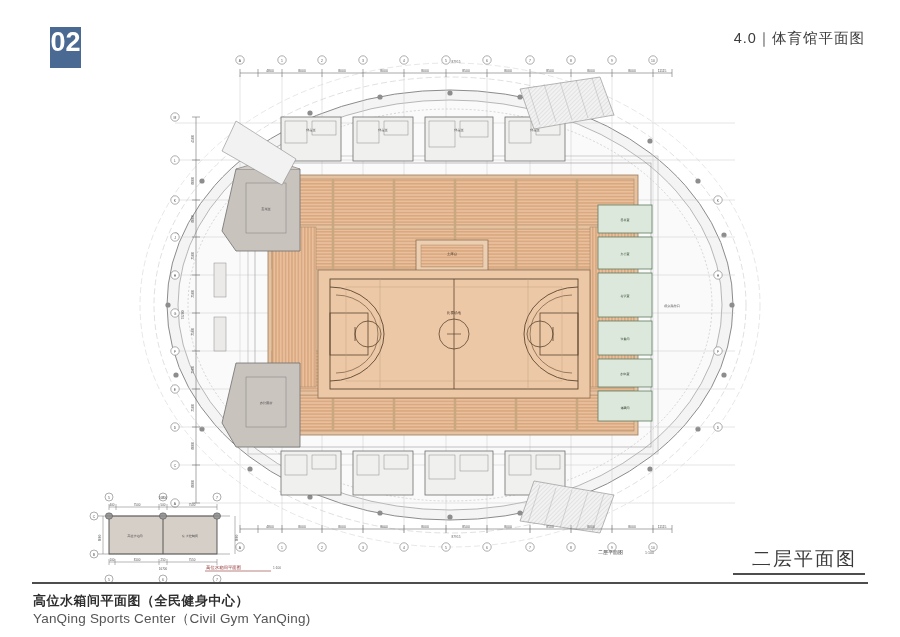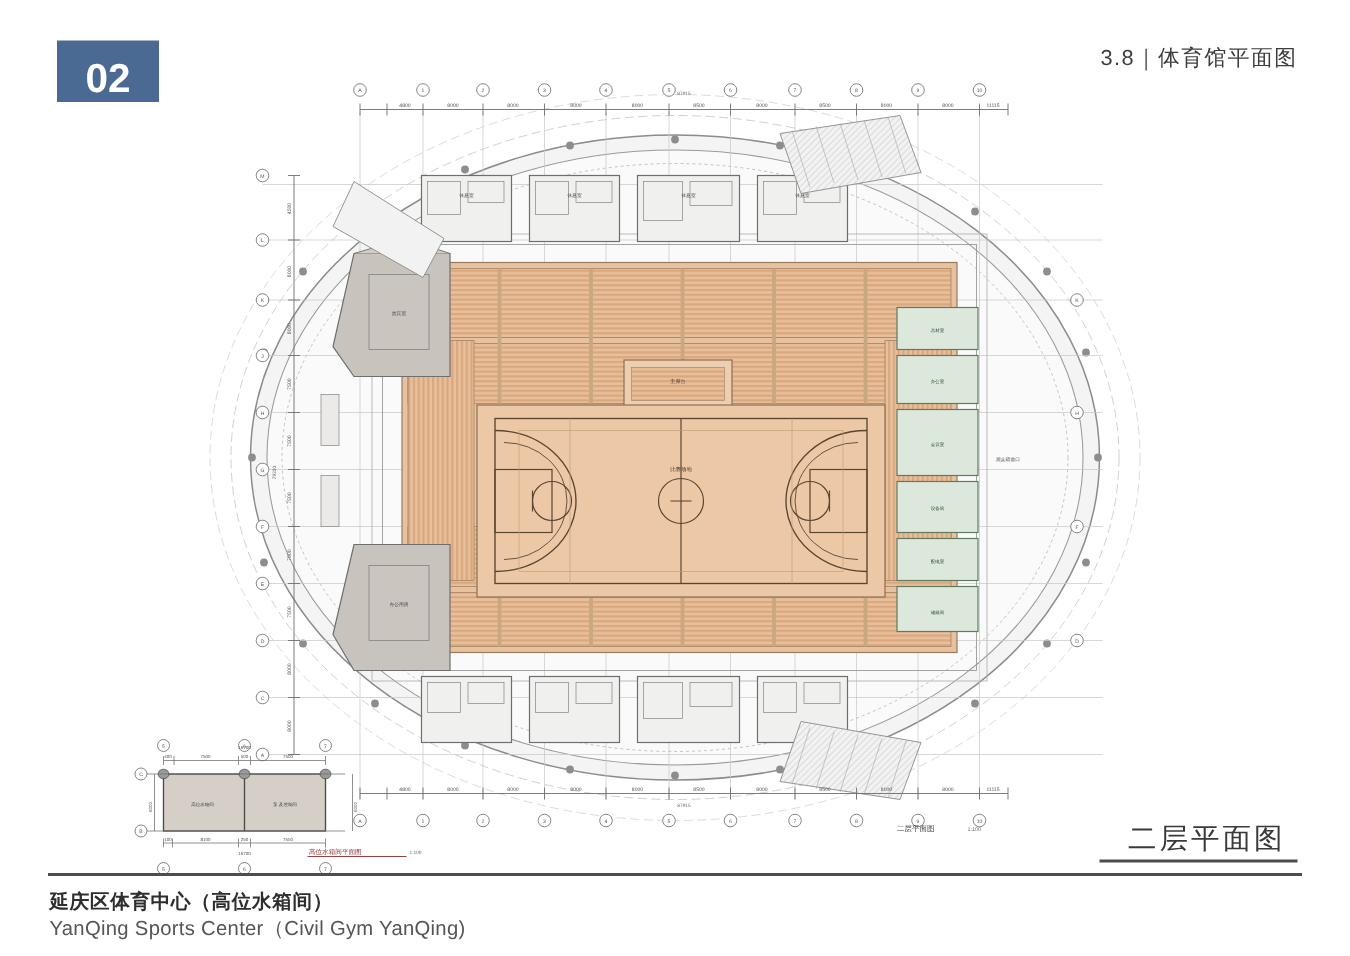--- a/index.html
+++ b/index.html
@@ -3,22 +3,22 @@
 <meta charset="utf-8">
 <style>
   html,body{margin:0;padding:0;}
   body{
     width:900px;height:637px;background:#ffffff;overflow:hidden;
     font-family:"Liberation Sans","DejaVu Sans",sans-serif;
     position:relative;
   }
   
   #page-number-badge{
-    position:absolute;left:38px;top:27px;width:68px;height:41px;
-    background:#4a6a94;color:#fff;display:flex;align-items:flex-end;justify-content:center;
+    position:absolute;left:50px;top:27px;width:31px;height:41px;
+    background:#4a6a94;color:#fff;display:flex;align-items:flex-start;justify-content:center;
     font-size:27px;font-weight:bold;letter-spacing:0px;
   }
   #header-title{
     position:absolute;right:35px;top:29px;
     font-size:14.5px;color:#3c3c3c;letter-spacing:1px;
   }
   
   #footer-rule{position:absolute;left:32px;top:582px;width:836px;height:2px;background:#4d4d4d;}
   #footer-cn{position:absolute;left:33px;top:592px;font-size:13px;font-weight:bold;color:#2e2e2e;letter-spacing:.5px;}
   #footer-en{position:absolute;left:33px;top:610px;font-size:13.5px;color:#555;letter-spacing:.2px;}
@@ -30,21 +30,21 @@
   #detail-drawing{position:absolute;left:85px;top:490px;width:200px;height:95px;}
   svg{display:block;}
   .cap{font-family:"Liberation Sans",sans-serif;}
 </style>
 </head>
 <body>
 
 <div id="page-number-badge">
   <span>02</span>
 </div>
-<div id="header-title">3.8｜体育馆平面图</div>
+<div id="header-title">4.0｜体育馆平面图</div>
 
 <div id="drawing">
 <svg width="900" height="500" viewBox="0 0 900 500" xmlns="http://www.w3.org/2000/svg">
   <defs>
     <pattern id="seatrows" width="4" height="3.2" patternUnits="userSpaceOnUse">
       <rect width="4" height="3.2" fill="#e9bf9c"></rect>
       <rect width="4" height="1.5" fill="#d9a87f"></rect>
     </pattern>
     <pattern id="seatrowsV" width="3.2" height="4" patternUnits="userSpaceOnUse">
       <rect width="3.2" height="4" fill="#e9bf9c"></rect>
@@ -547,14 +547,14 @@
     <text x="121" y="79" font-size="4.4" fill="#8d2b2b" class="cap">高位水箱间平面图</text>
     <line x1="120" y1="81" x2="186" y2="81" stroke="#8d2b2b" stroke-width=".6"></line>
     <text x="188" y="79" font-size="3.2" fill="#666" class="cap">1:100</text>
   </g>
 </svg>
 </div>
 
 <div id="sheet-title">二层平面图</div>
 <div id="sheet-title-rule"></div>
 <div id="footer-rule"></div>
-<div id="footer-cn">延庆区体育中心（高位水箱间）</div>
+<div id="footer-cn">高位水箱间平面图（全民健身中心）</div>
 <div id="footer-en">YanQing Sports Center（Civil Gym YanQing)</div>
 
 </body></html>

